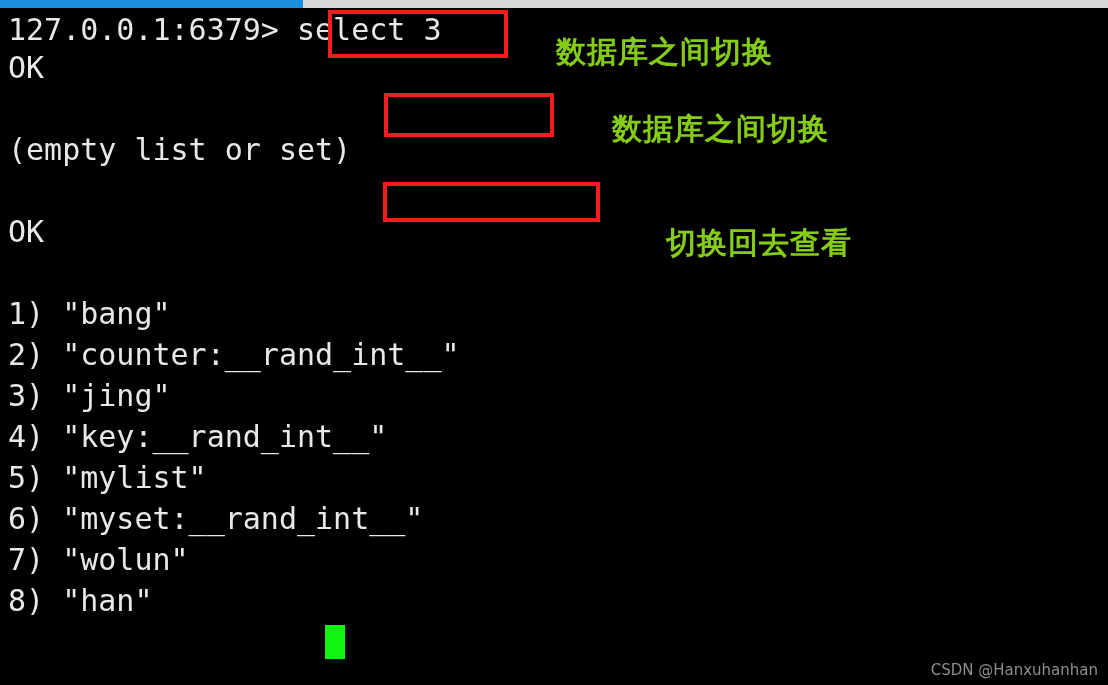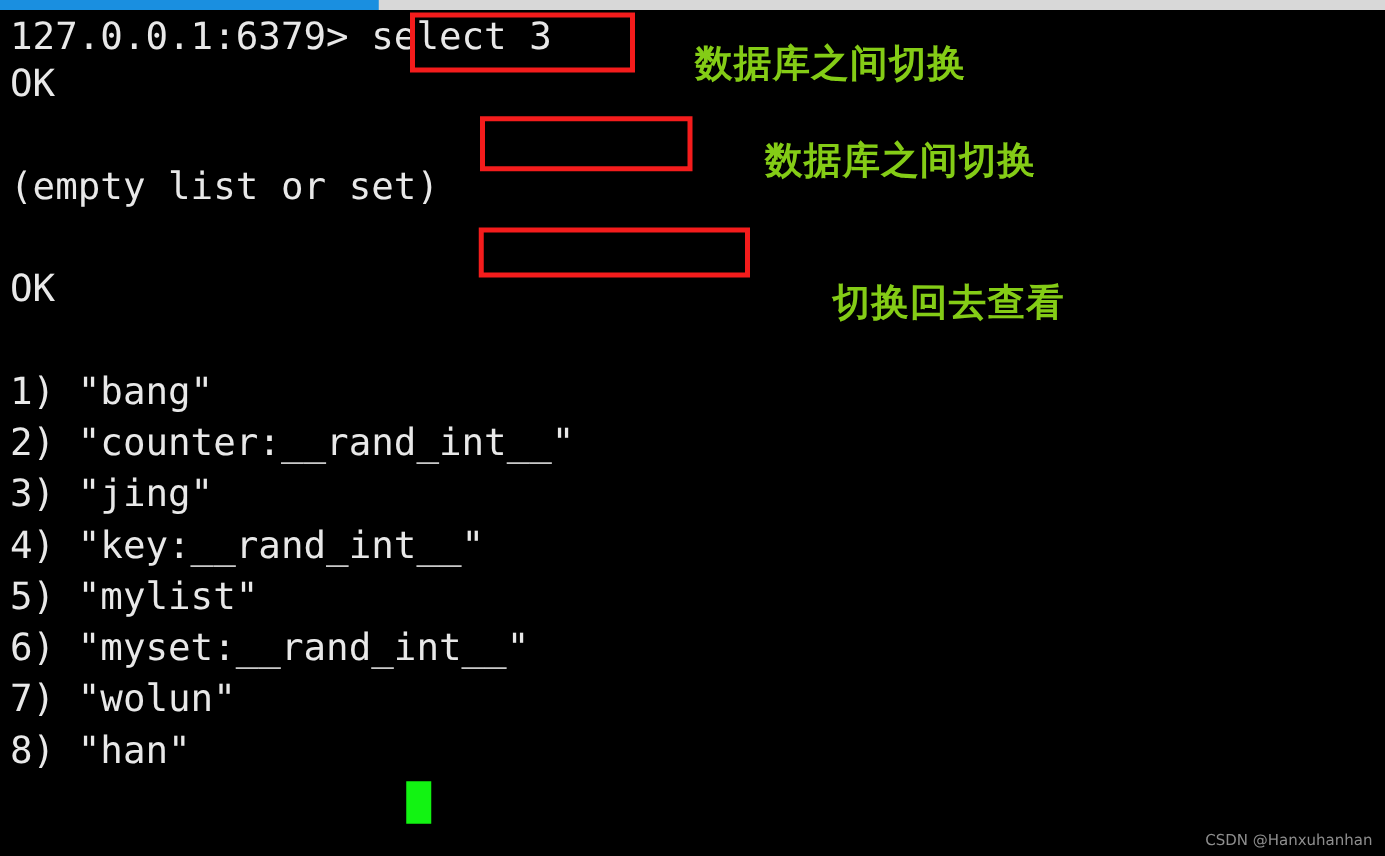--- a/index.html
+++ b/index.html
@@ -81,21 +81,21 @@
     background: #12f312;
   }
 
   
   #watermark {
     position: absolute;
     right: 10px;
     bottom: 6px;
     color: #8e8e8e;
     font-family: "DejaVu Sans", "Liberation Sans", sans-serif;
-    font-size: 12px;
+    font-size: 15px;
     white-space: pre;
   }
 </style>
 </head>
 <body>
 
 <div id="screen">
 
   <div id="top-bar">
     <div id="top-bar-fill"></div>

